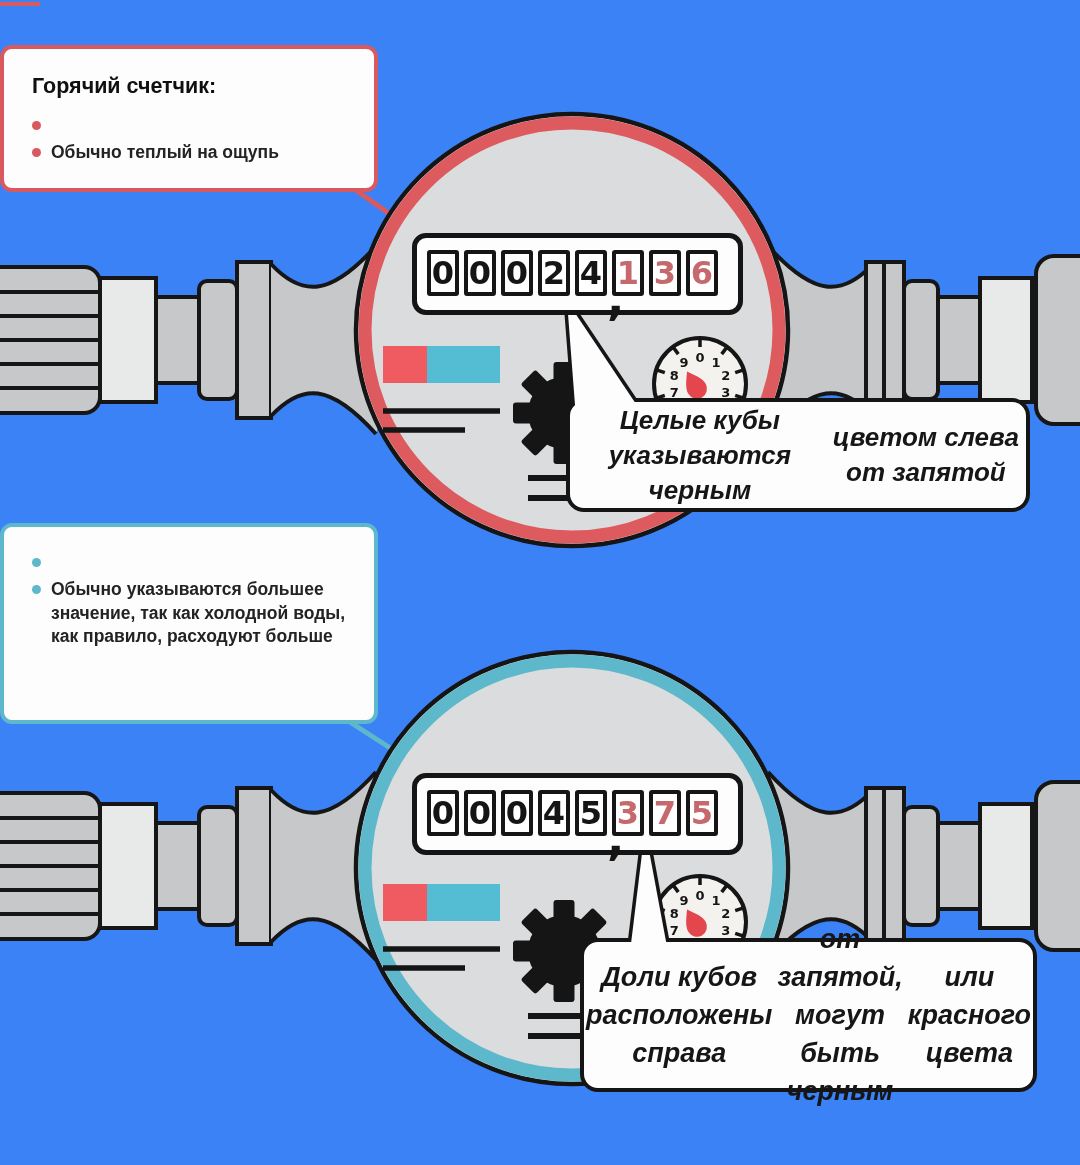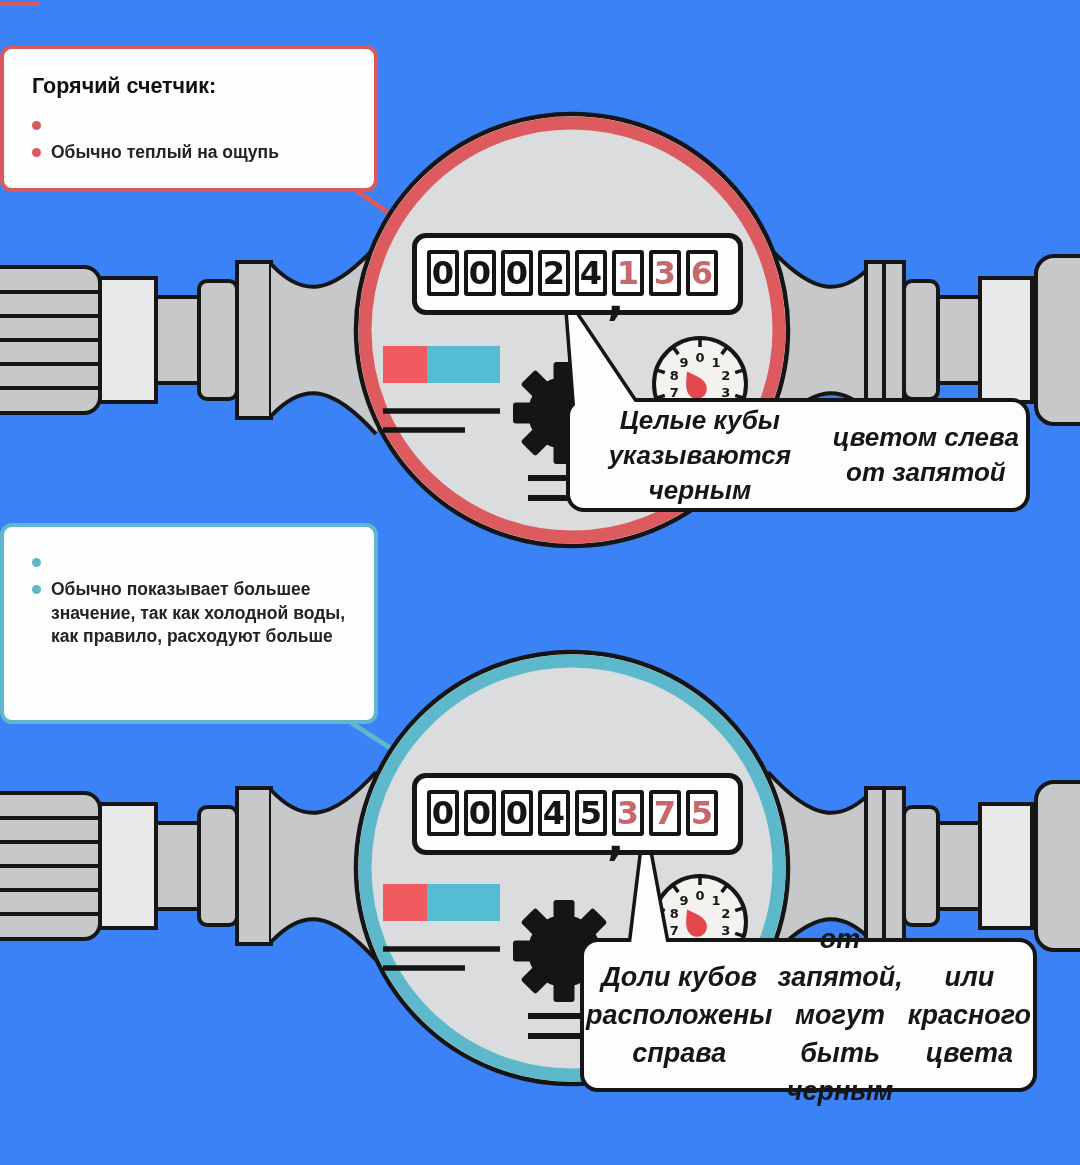--- a/index.html
+++ b/index.html
@@ -175,21 +175,21 @@
     </ul>
   </div>
 
   <div class="callout cold">
     <ul>
       <li>
         <span class="dot"></span>
       </li>
       <li>
         <span class="dot"></span>
-        <span class="bullet-text">Обычно показывает большее значение, так как холодной воды, как правило, расходуют больше</span>
+        <span class="bullet-text">Обычно указываются большее значение, так как холодной воды, как правило, расходуют больше</span>
       </li>
     </ul>
   </div>
 
   <div class="odometer top">
     <span class="digit">0</span>
     <span class="digit">0</span>
     <span class="digit">0</span>
     <span class="digit">2</span>
     <span class="digit">4</span>

